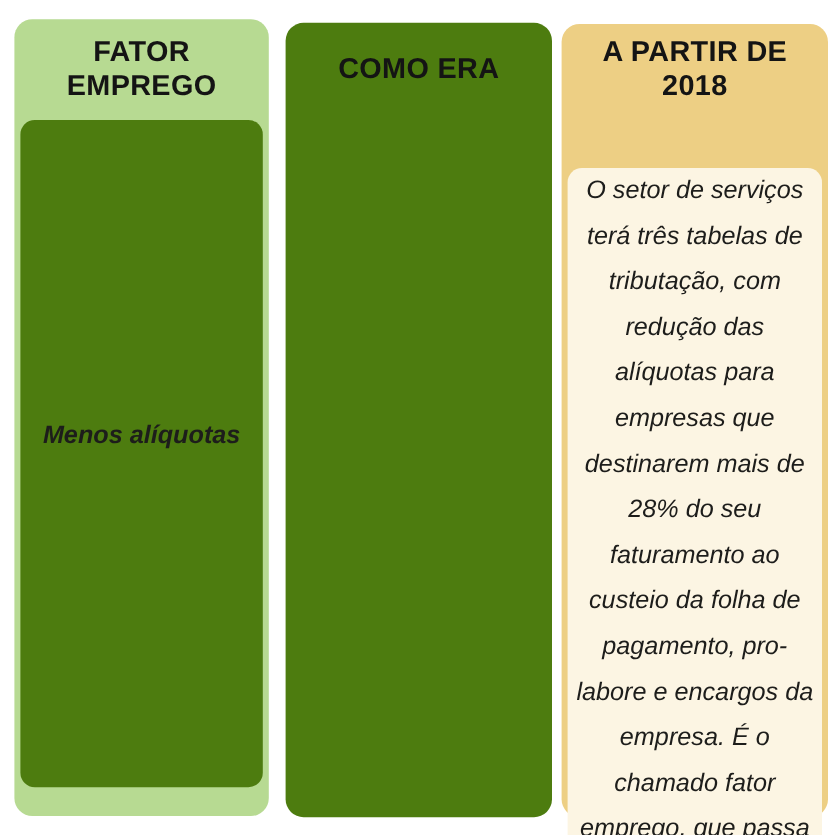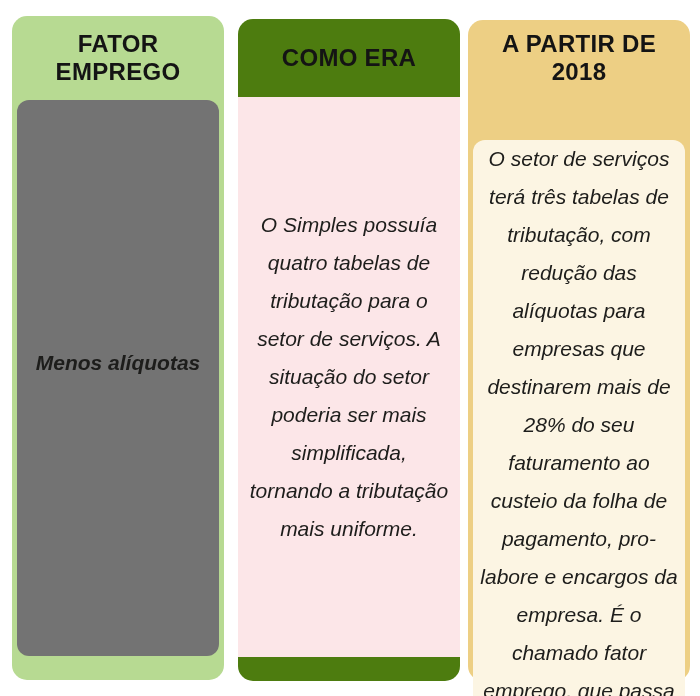--- a/index.html
+++ b/index.html
@@ -67,38 +67,27 @@
   }
 </style>
 </head>
 <body>
 
 <div class="canvas">
 
   <div class="col col-1" style="background-color: rgb(183, 218, 146);">
     <div class="col-header">FATOR
 EMPREGO</div>
-    <div class="col-body" style="background-color: #737373;">
+    <div class="col-body" style="background-color: #4d7c0f;">
       <div class="body-text">Menos alíquotas</div>
     </div>
   </div>
 
   <div class="col col-2" style="background-color: #4d7c0f;">
     <div class="col-header">COMO ERA</div>
-    <div class="col-body" style="background-color: rgb(252, 230, 232);">
-      <div class="body-text">O Simples possuía
-quatro tabelas de
-tributação para o
-setor de serviços. A
-situação do setor
-poderia ser mais
-simplificada,
-tornando a tributação
-mais uniforme.</div>
-    </div>
   </div>
 
   <div class="col col-3" style="background-color: rgb(237, 207, 132); gap: 44px;">
     <div class="col-header">A PARTIR DE
 2018</div>
     <div class="col-body" style="background-color: rgb(252, 245, 227);">
       <div class="body-text">O setor de serviços
 terá três tabelas de
 tributação, com
 redução das

